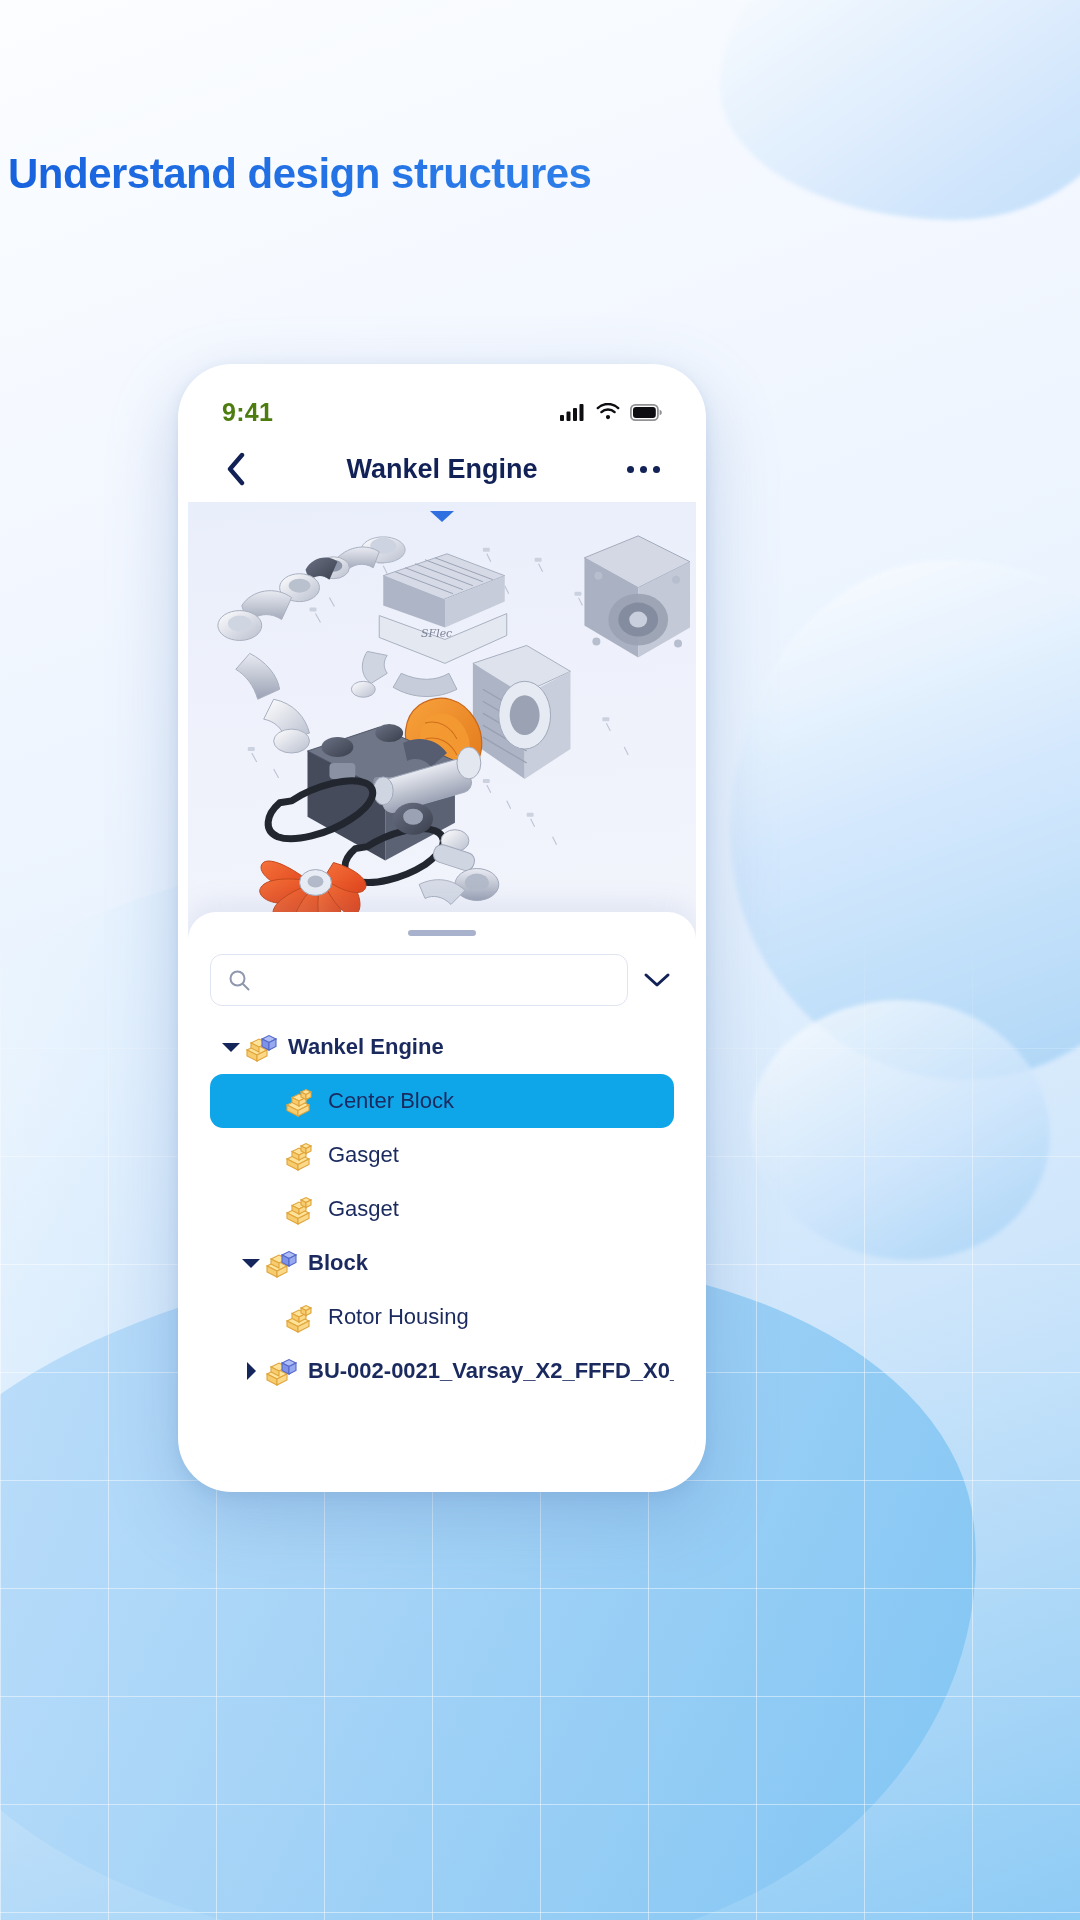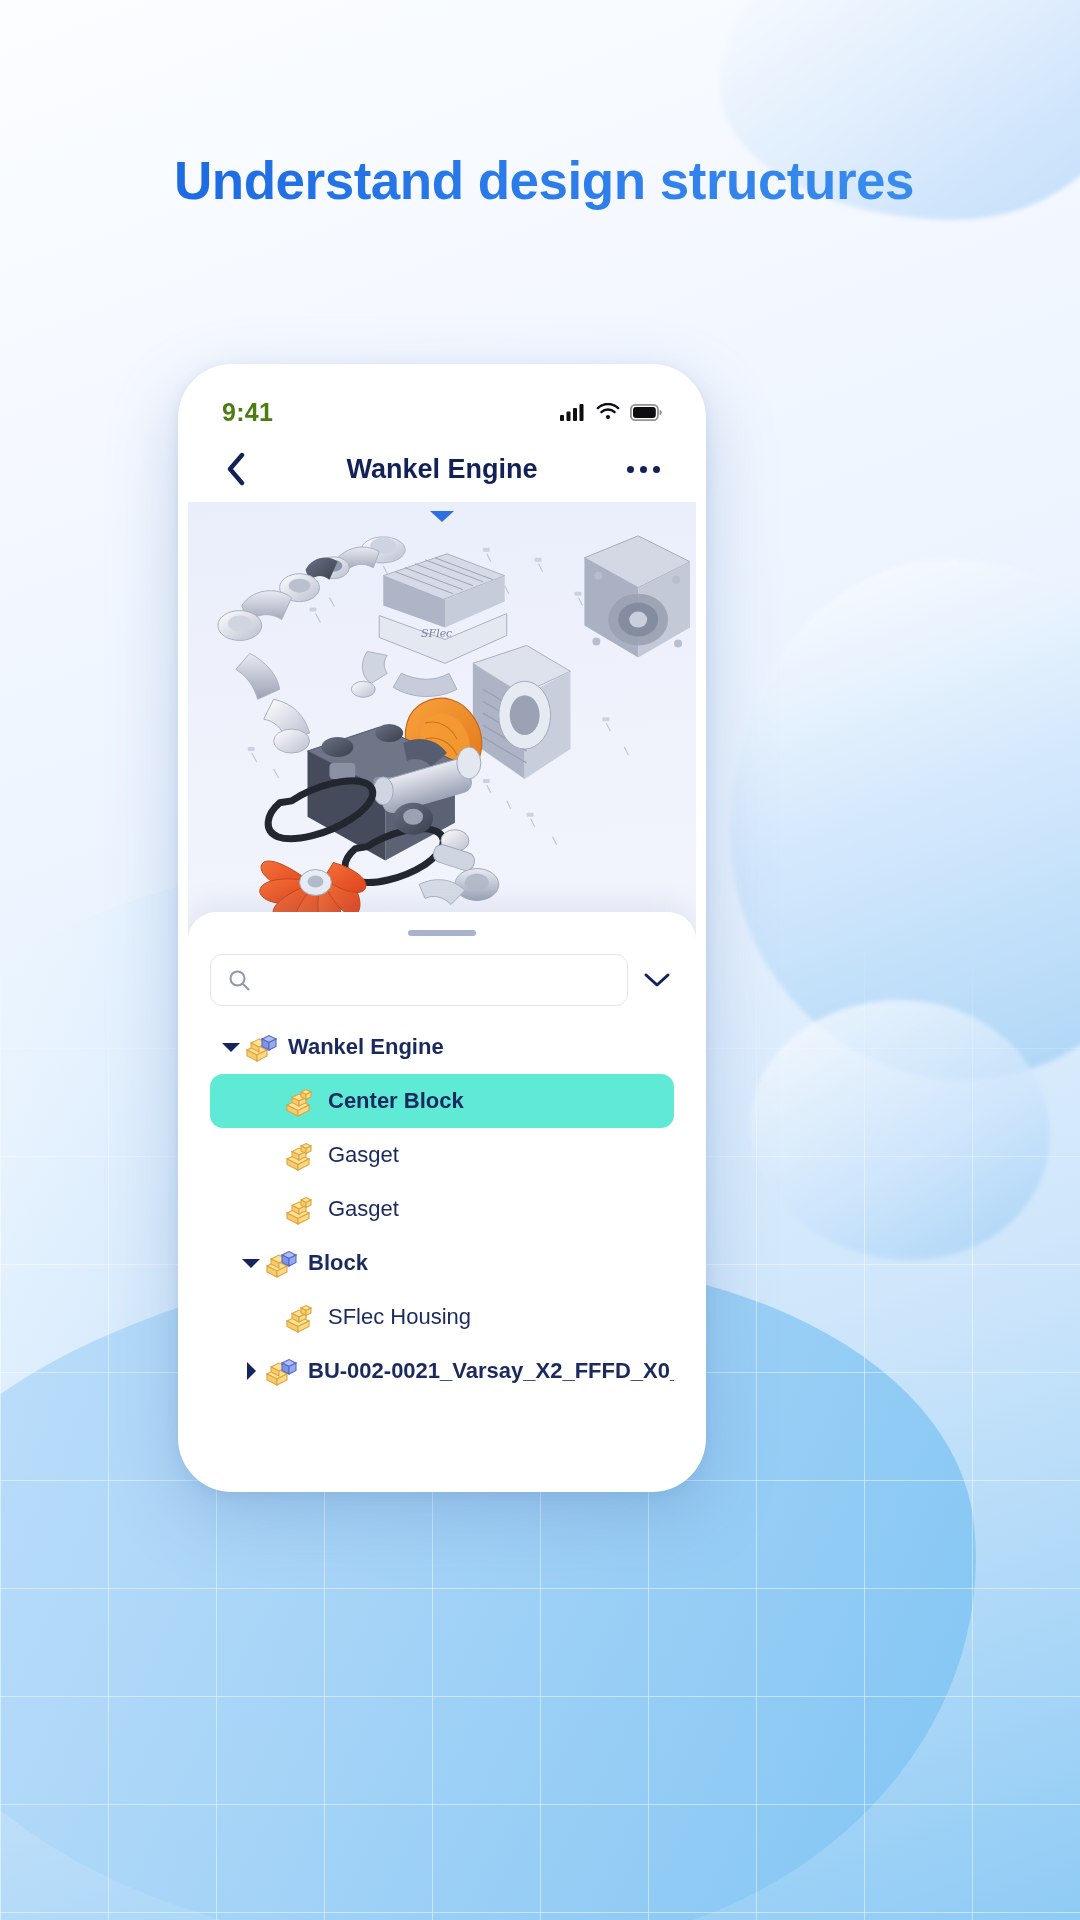--- a/index.html
+++ b/index.html
@@ -69,22 +69,22 @@
     width: 1100px; height: 700px;
     background: linear-gradient(110deg, rgba(188,221,250,.9) 0%, rgba(150,205,245,.85) 60%, rgba(126,196,243,.9) 100%);
     border-radius: 50% 50% 40% 60% / 40% 46% 54% 60%;
     transform: rotate(-6deg);
   }
 
   
   #headline {
     position: absolute;
     left: 8px; right: 0; top: 150px;
-    text-align: center;
-    font-size: 53px;
+    text-align: left;
+    font-size: 42px;
     font-weight: bold;
     letter-spacing: -0.5px;
     color: #1f6fe0;
     background: linear-gradient(92deg, #1763de 0%, #2a7ae8 45%, #3f93f0 100%);
     -webkit-background-clip: text;
     background-clip: text;
     -webkit-text-fill-color: transparent;
   }
 
   
@@ -222,21 +222,21 @@
   
   .tree { margin-top: 14px; overflow: hidden; }
   .tree-row {
     display: flex;
     align-items: center;
     height: 54px;
     border-radius: 13px;
     padding-right: 8px;
     cursor: pointer;
   }
-  .tree-row.selected { background: #5eead4; font-weight: bold; }
+  .tree-row.selected { background: #0ea5e9; }
   .tree-twisty {
     width: 26px; height: 26px;
     flex: none;
     display: flex; align-items: center; justify-content: center;
     cursor: pointer;
   }
   .tree-icon { width: 34px; height: 34px; flex: none; margin-right: 10px; }
   .tree-label {
     font-size: 22px;
     color: #1b2a5e;
@@ -566,21 +566,21 @@
                 <path d="M3 21l11-5.5L25 21l-11 5.5z" fill="#fde39a" stroke="#e0a43a" stroke-width="1.1"></path>
                 <path d="M3 21l11 5.5v5.5L3 26.5z" fill="#f7cc6e" stroke="#e0a43a" stroke-width="1.1"></path>
                 <path d="M25 21l-11 5.5v5.5L25 26.5z" fill="#fbd989" stroke="#e0a43a" stroke-width="1.1"></path>
                 <path d="M8 13.5l7-3.5 7 3.5-7 3.5z" fill="#fde39a" stroke="#e0a43a" stroke-width="1.1"></path>
                 <path d="M8 13.5l7 3.5v5l-7-3.5z" fill="#f7cc6e" stroke="#e0a43a" stroke-width="1.1"></path>
                 <path d="M22 13.5l-7 3.5v5l7-3.5z" fill="#fbd989" stroke="#e0a43a" stroke-width="1.1"></path>
                 <path d="M17 8l5-2.5L27 8l-5 2.5z" fill="#fde39a" stroke="#e0a43a" stroke-width="1.1"></path>
                 <path d="M17 8l5 2.5v5l-5-2.5z" fill="#f7cc6e" stroke="#e0a43a" stroke-width="1.1"></path>
                 <path d="M27 8l-5 2.5v5l5-2.5z" fill="#fbd989" stroke="#e0a43a" stroke-width="1.1"></path>
               </svg></span>
-    <span class="tree-label">SFlec Housing</span>
+    <span class="tree-label">Rotor Housing</span>
   </div>
           <div class="tree-row" style="padding-left: 28px;">
     <span class="tree-twisty">
               <svg width="14" height="20" viewBox="0 0 14 20">
                 <path d="M3 1l9 9-9 9z" fill="#15265c"></path>
               </svg>
             </span>
     <span class="tree-icon"><svg width="34" height="34" viewBox="0 0 34 34">
                 <path d="M3 20l10-5 10 5-10 5z" fill="#fde39a" stroke="#e0a43a" stroke-width="1.1"></path>
                 <path d="M3 20l10 5v6L3 26z" fill="#f7cc6e" stroke="#e0a43a" stroke-width="1.1"></path>

